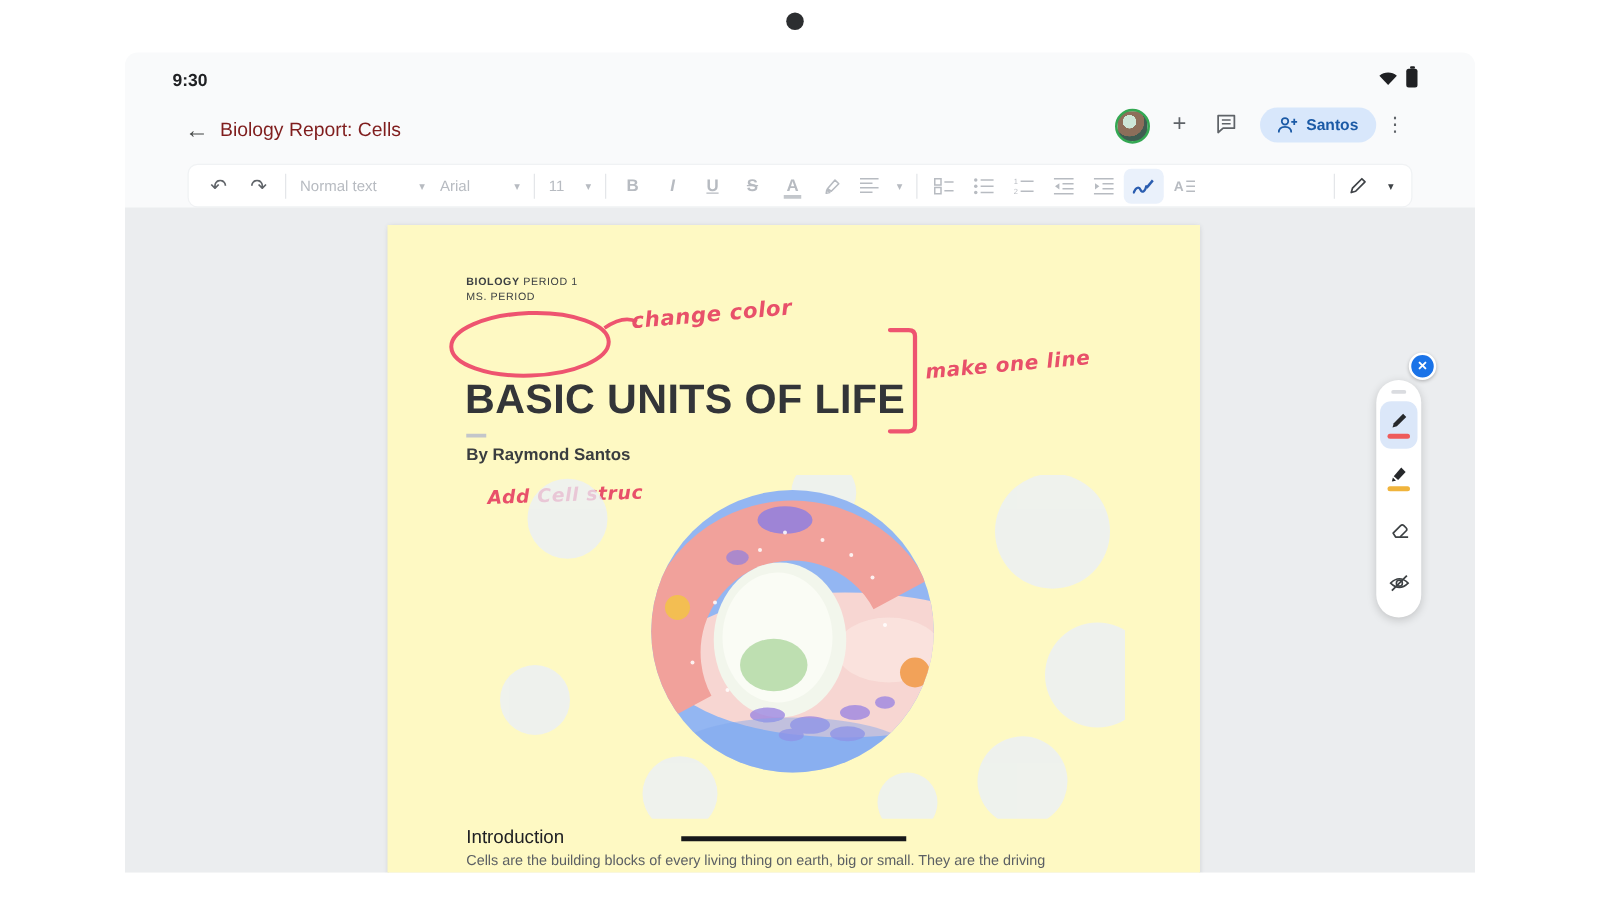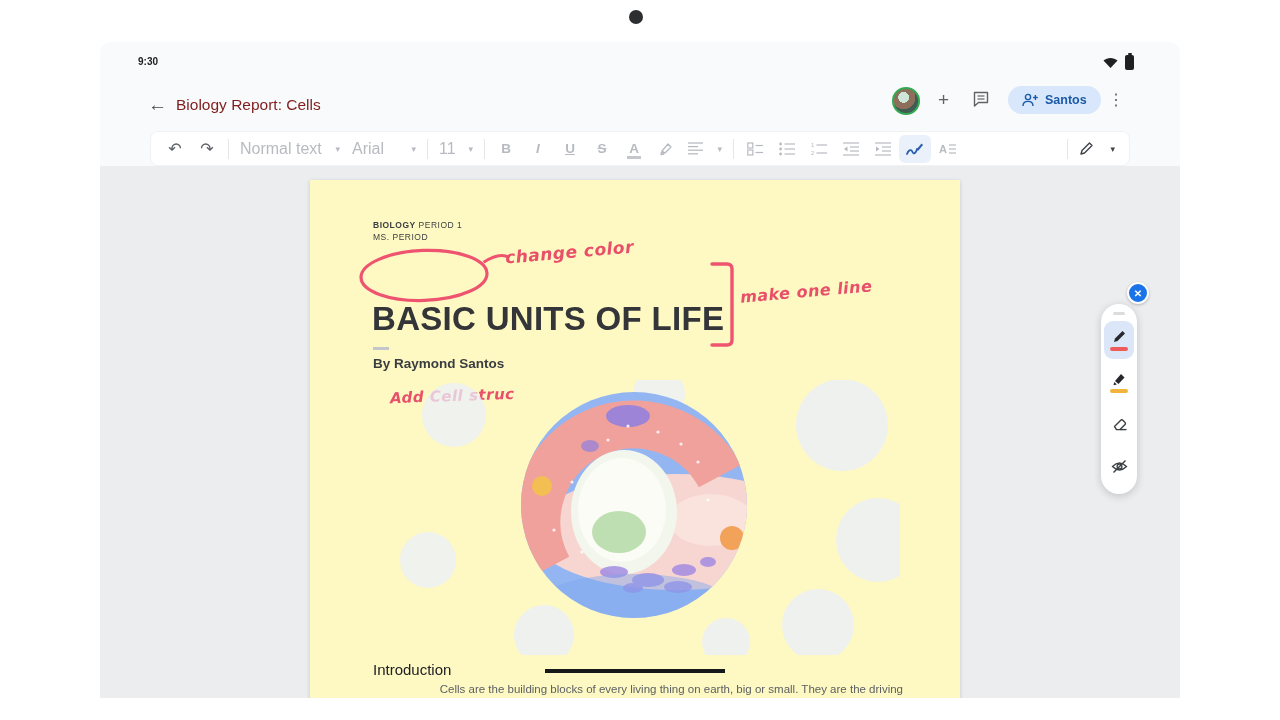--- a/index.html
+++ b/index.html
@@ -7,21 +7,21 @@
               font-family:"Liberation Sans", sans-serif; }
   .abs { position:absolute; }
 
   
   #screen { position:absolute; left:100px; top:42px; width:1080px; height:656px;
             background:#f9fafb; border-radius:10px 10px 0 0; }
   #camera { position:absolute; left:629px; top:10px; width:14px; height:14px;
             border-radius:50%; background:#2c2e30; }
 
   
-  #time { position:absolute; left:38px; top:14px; font-size:10px; font-weight:bold; color:#202124; }
+  #time { position:absolute; left:38px; top:14px; font-size:14px; font-weight:bold; color:#202124; }
   #status-right { position:absolute; right:46px; top:13px; display:flex; align-items:center; gap:7px; }
   .battery { width:9px; height:15px; background:#1f2023; border-radius:2px; position:relative; }
   .battery:before { content:""; position:absolute; left:2.5px; top:-2px; width:4px; height:2px; background:#1f2023; border-radius:1px; }
 
   
   #header { position:absolute; left:0; top:40px; width:1080px; height:58px; }
   .back { position:absolute; left:48px; top:12px; font-size:19px; color:#444746; cursor:pointer; }
   .doc-title { position:absolute; left:76px; top:14px; font-size:15.5px; color:#7f1d1d; }
   .avatar { position:absolute; left:792px; top:5px; width:28px; height:28px; border-radius:50%;
             border:2px solid #34a853; background:radial-gradient(circle at 40% 35%, #cde6d8 0 25%, #8d6e5a 26% 55%, #3f5d52 56% 100%); }
@@ -33,21 +33,21 @@
   .overflow { position:absolute; left:1008px; top:8px; font-size:16px; color:#5f6368; letter-spacing:0; }
 
   
   #toolbar { position:absolute; left:50px; top:89px; width:980px; height:35px; background:#ffffff;
              border:1px solid #f0f2f4; border-radius:8px; display:flex; align-items:center; padding:0 8px; }
   .tb-btn { min-width:32px; height:28px; display:flex; align-items:center; justify-content:center;
             color:#b7bbc1; font-size:14px; }
   .tb-btn.dark { color:#5f6368; font-size:16px; }
   .tb-sep { width:1px; height:20px; background:#e4e6e9; margin:0 5px; }
   .tb-drop { display:flex; align-items:center; justify-content:space-between; height:28px; padding:0 6px; }
-  .tb-drop .lbl { font-size:16px; color:#b7bbc1; }
+  .tb-drop .lbl { font-size:12px; color:#b7bbc1; }
   .caret { font-size:9px; color:#b7bbc1; margin-left:8px; }
   .letter { font-weight:bold; font-size:13.5px; }
   .strike { text-decoration:line-through; }
   .a-color { position:relative; }
   .a-color:after { content:""; position:absolute; left:50%; transform:translateX(-50%); bottom:4px; width:14px; height:3px; background:#c3c7cc; }
   .tb-btn.active { background:#eaf1fb; border-radius:6px; }
   .pen-dark { color:#3f4347; }
   .pen-dark .caret { color:#3f4347; }
 
   
@@ -56,21 +56,21 @@
           box-shadow:0 1px 4px rgba(60,64,67,.2); }
 
   .meta { position:absolute; left:63px; font-size:8.5px; letter-spacing:.5px; color:#3c4043; }
   .cells-title { position:absolute; left:63px; top:74px; font-size:38px; font-weight:bold; color:#4577e8; letter-spacing:1px; }
   .main-title { position:absolute; left:62px; top:120px; font-size:33px; font-weight:bold; color:#333538; letter-spacing:.3px; }
   .title-dash { position:absolute; left:63px; top:167px; width:16px; height:3px; background:#c3c6ca; }
   .byline { position:absolute; left:63px; top:176px; font-size:13.5px; font-weight:bold; color:#3a3d40; }
   .section-h { position:absolute; left:63px; top:481px; font-size:15px; font-weight:normal; color:#202124; }
   .black-line { position:absolute; left:235px; top:489px; width:180px; height:4px; background:#17181a; }
   .body-prev { position:absolute; left:63px; top:503px; width:530px; height:13px; overflow:hidden;
-               font-size:11.5px; color:#5c6064;text-align:right; }
+               font-size:11.5px; color:#5c6064; }
 
   .hand { position:absolute; color:#e8506a; font-style:italic; font-weight:bold; letter-spacing:.5px;
           font-family:"DejaVu Sans", sans-serif; white-space:nowrap; }
 
   
   #palette { position:absolute; left:1101px; top:304px; width:36px; height:190px; background:#ffffff;
              border-radius:18px; box-shadow:0 2px 8px rgba(0,0,0,.18); display:flex; flex-direction:column;
              align-items:center; padding-top:8px; }
   .drag-handle { width:12px; height:3px; border-radius:2px; background:#dadce0; margin-bottom:6px; }
   .tool { width:30px; height:38px; display:flex; flex-direction:column; align-items:center; justify-content:center; gap:3px; margin-bottom:4px; }

